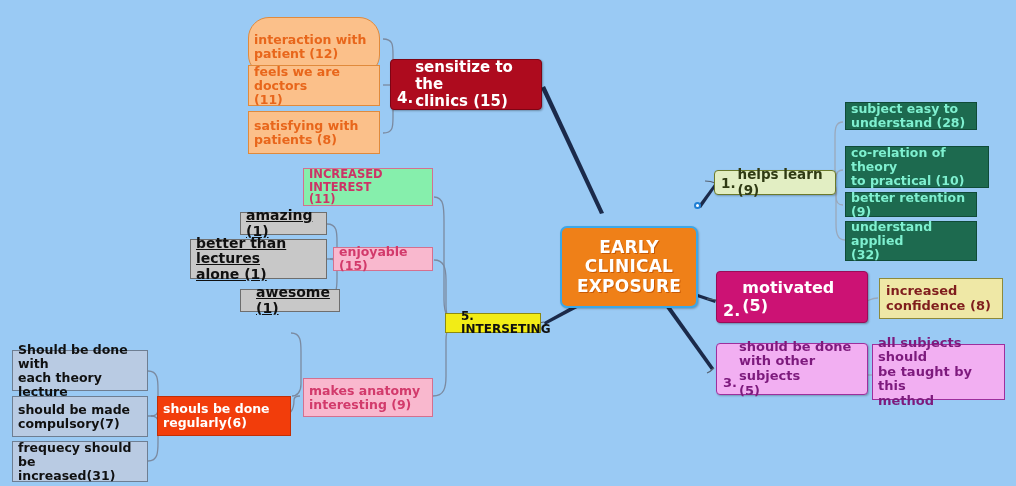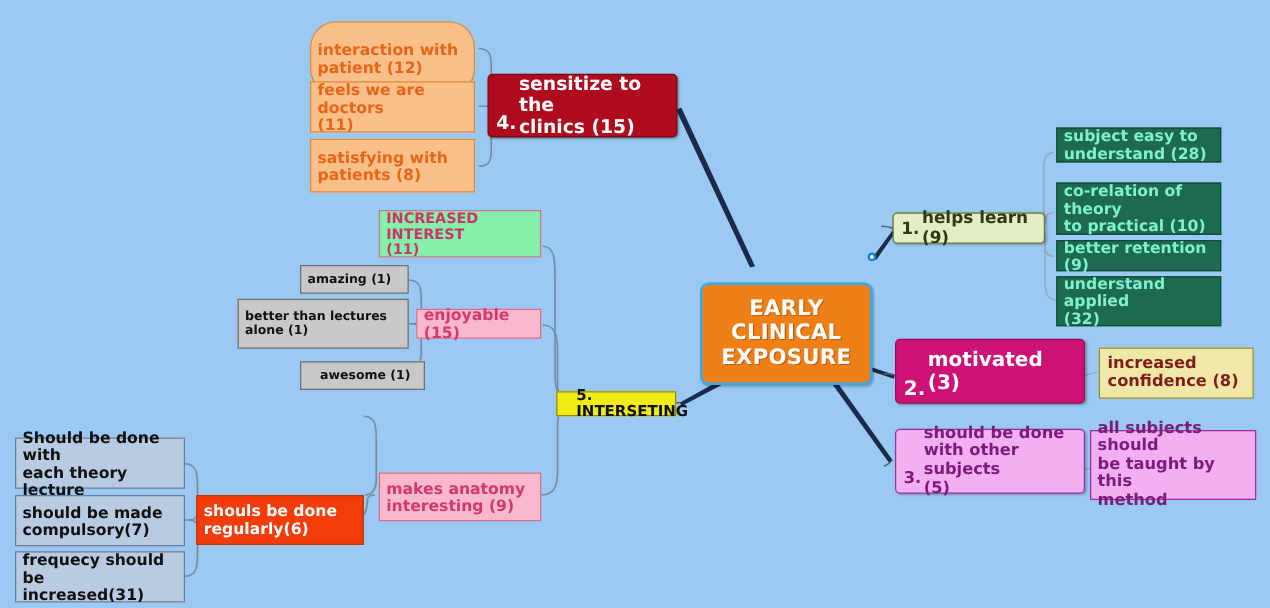--- a/index.html
+++ b/index.html
@@ -127,22 +127,23 @@
     background: #86efac;
     border: 1px solid #d4708f;
     color: #cc3366;
     font-size: 11.5px;
     padding: 3px 5px;
   }
   .n-grey {
     background: #c8c8c8;
     border: 1px solid #6e6e6e;
     color: #101010;
-    font-size: 10px;
-    padding: 3px 5px;
+    font-size: 14px;
+    padding: 3px 5px;
+    text-decoration: underline;
   }
   .n-bluegrey {
     background: #b9cbe3;
     border: 1px solid #6e7e92;
     color: #101010;
     font-size: 12.5px;
     padding: 3px 5px;
   }
   .n-orangered {
     background: #f23d0b;
@@ -264,36 +265,36 @@
 
   <div class="node n-paleolive" style="left:714px; top:170px; width:122px; height:25px;">
     <span class="num">1.</span>
     <span class="lbl">helps learn (9)</span>
   </div>
 
   <div class="node n-green" style="left:845px; top:102px; width:132px; height:28px;">
     <span class="lbl">subject easy to
 understand (28)</span>
   </div>
-  <div class="node n-green" style="left:845px; top:146px; width:132px; height:42px;">
+  <div class="node n-green" style="left:845px; top:146px; width:144px; height:42px;">
     <span class="lbl">co-relation of theory
 to practical (10)</span>
   </div>
   <div class="node n-green" style="left:845px; top:192px; width:132px; height:25px;">
     <span class="lbl">better retention (9)</span>
   </div>
   <div class="node n-green" style="left:845px; top:221px; width:132px; height:40px;">
     <span class="lbl">understand applied
 (32)</span>
   </div>
 
   <div class="node n-magenta" style="left:716px; top:271px; width:152px; height:52px;">
     <span class="num">2.</span>
     <span class="lbl">motivated
-(3)</span>
+(5)</span>
   </div>
   <div class="node n-yellowpale" style="left:879px; top:278px; width:124px; height:41px;">
     <span class="lbl">increased
 confidence (8)</span>
   </div>
 
   <div class="node n-violet" style="left:716px; top:343px; width:152px; height:52px;">
     <span class="num">3.</span>
     <span class="lbl">should be done
 with other subjects

